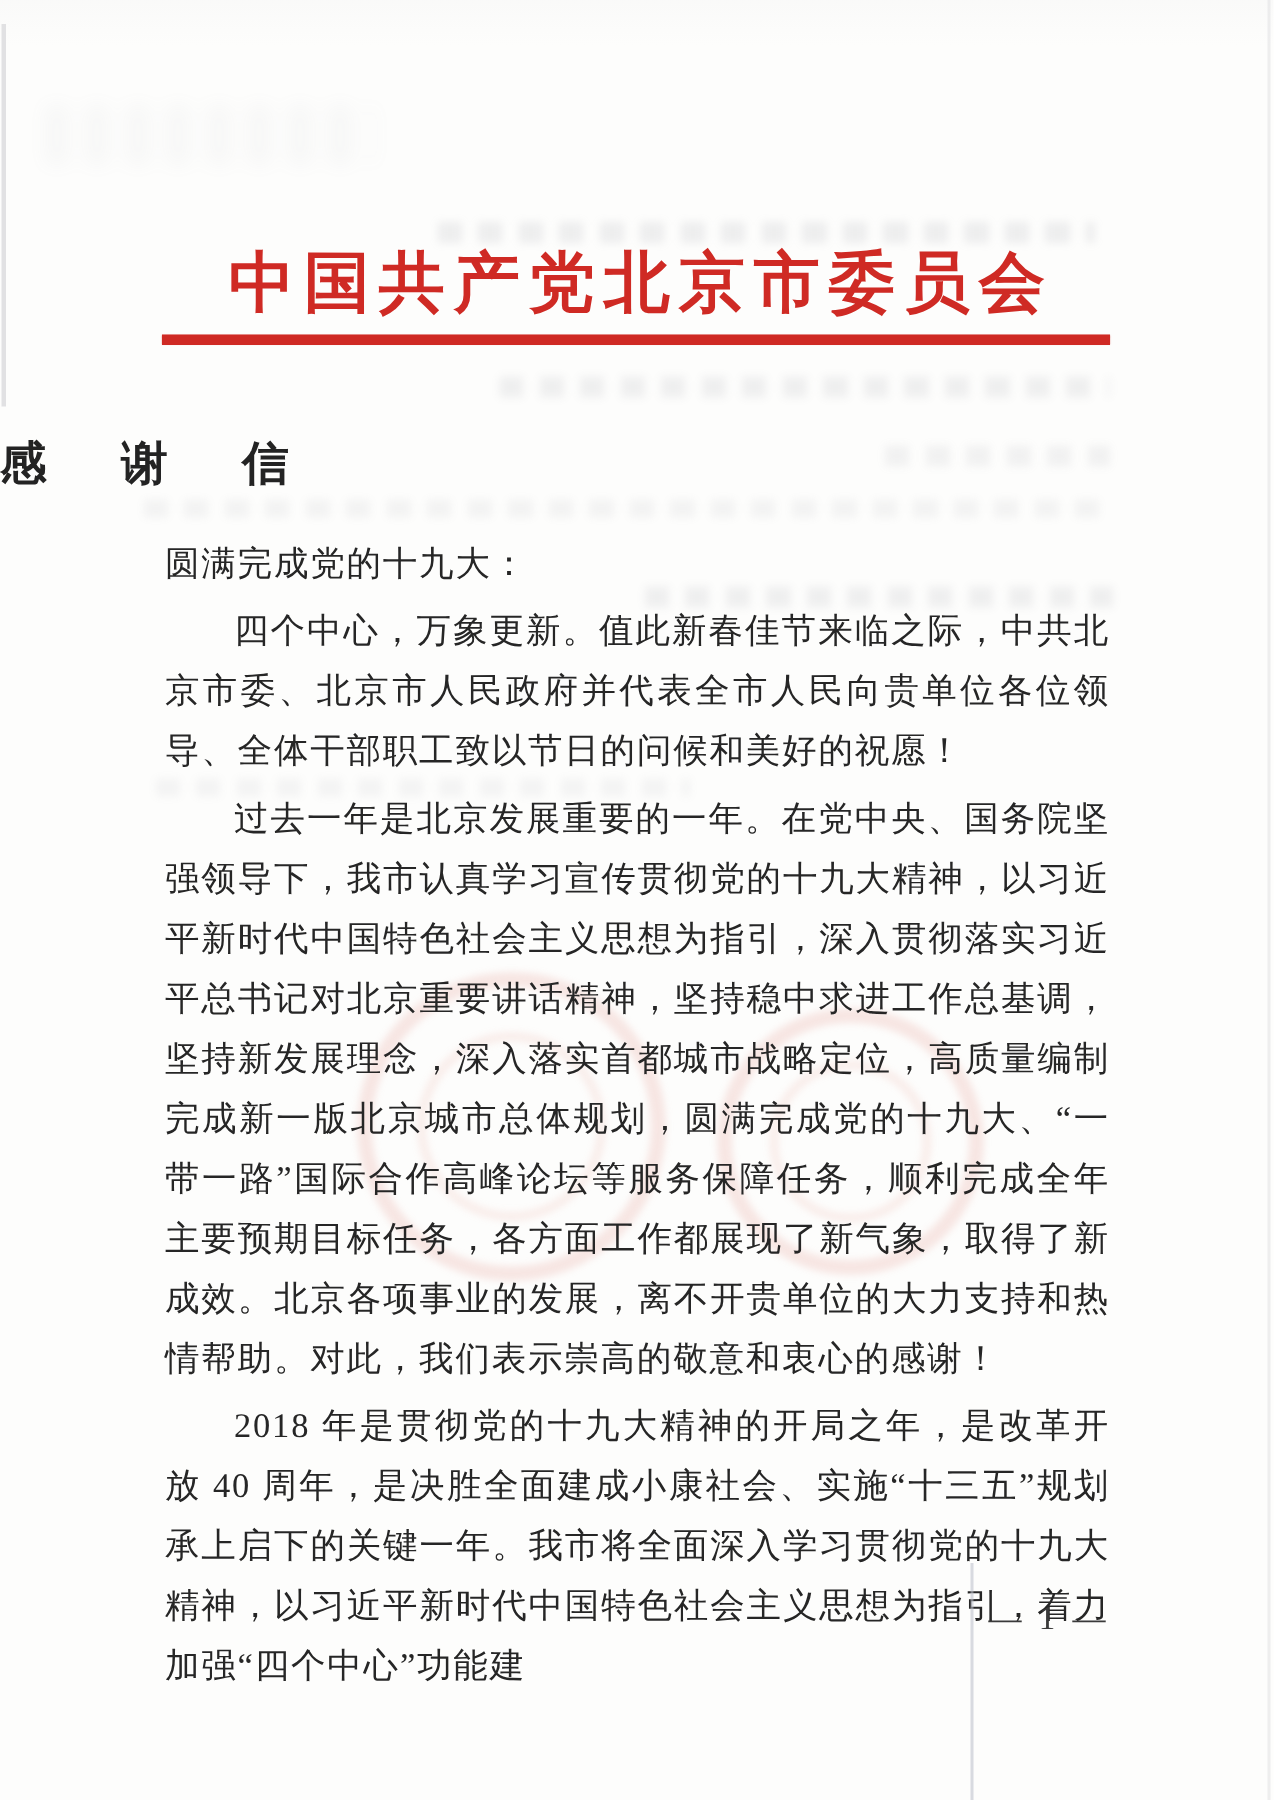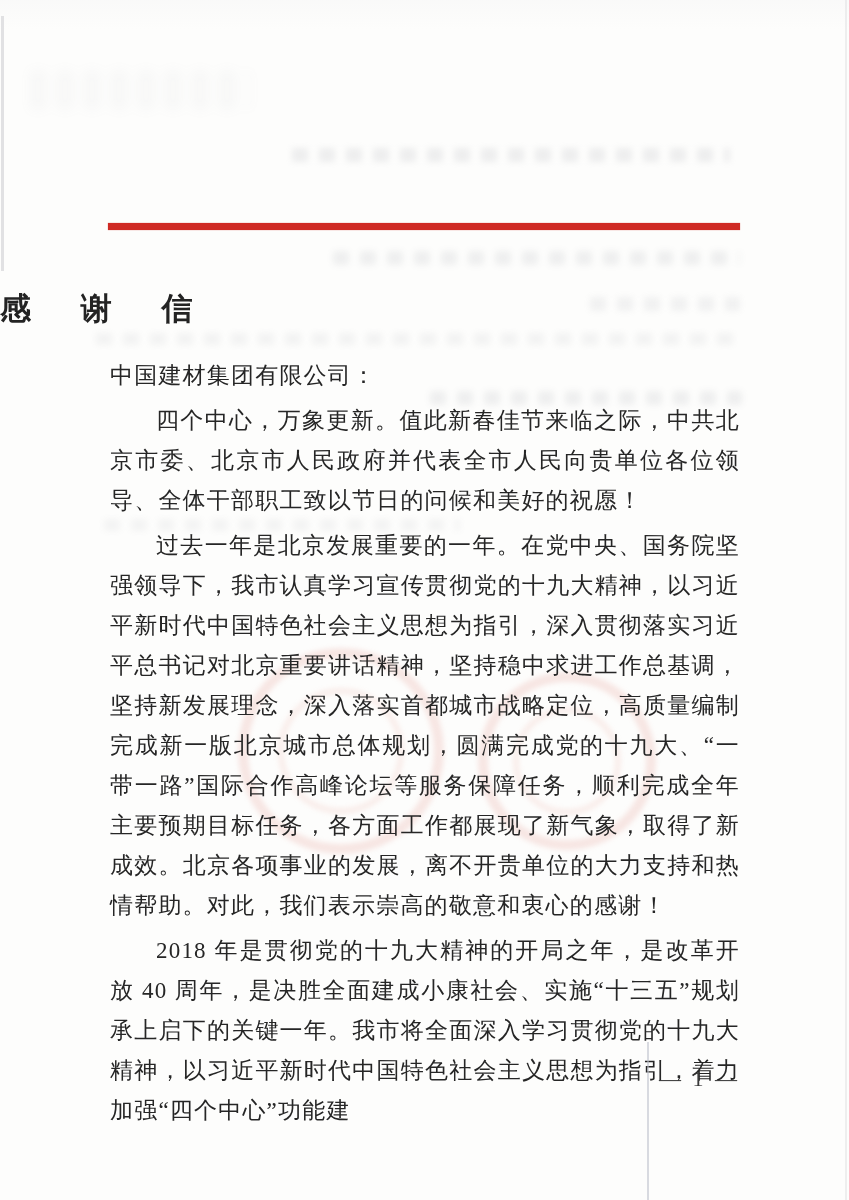--- a/index.html
+++ b/index.html
@@ -160,26 +160,27 @@
   <div class="ghost g7"></div>
   <div class="ghost g1"></div>
   <div class="ghost g2"></div>
   <div class="ghost g3"></div>
   <div class="ghost g4"></div>
   <div class="ghost g5"></div>
   <div class="ghost g6"></div>
   <div class="seal seal-a"></div>
   <div class="seal seal-b"></div>
 
+  <div class="letterhead">中国共产党北京市委员会</div>
   <div class="red-rule"></div>
 
   <div class="letter-title">感 谢 信</div>
 
   <div class="letter-body">
-    <p class="salutation">中国建材集团有限公司：</p>
+    <p class="salutation">圆满完成党的十九大：</p>
     <p class="para">四个中心，万象更新。值此新春佳节来临之际，中共北京市委、北京市人民政府并代表全市人民向贵单位各位领导、全体干部职工致以节日的问候和美好的祝愿！</p>
     <p class="para">过去一年是北京发展重要的一年。在党中央、国务院坚强领导下，我市认真学习宣传贯彻党的十九大精神，以习近平新时代中国特色社会主义思想为指引，深入贯彻落实习近平总书记对北京重要讲话精神，坚持稳中求进工作总基调，坚持新发展理念，深入落实首都城市战略定位，高质量编制完成新一版北京城市总体规划，圆满完成党的十九大、“一带一路”国际合作高峰论坛等服务保障任务，顺利完成全年主要预期目标任务，各方面工作都展现了新气象，取得了新成效。北京各项事业的发展，离不开贵单位的大力支持和热情帮助。对此，我们表示崇高的敬意和衷心的感谢！</p>
     <p class="para">2018 年是贯彻党的十九大精神的开局之年，是改革开放 40 周年，是决胜全面建成小康社会、实施“十三五”规划承上启下的关键一年。我市将全面深入学习贯彻党的十九大精神，以习近平新时代中国特色社会主义思想为指引，着力加强“四个中心”功能建</p>
   </div>
 
   <div class="page-number">— 1 —</div>
 
   <div class="edge-left"></div>
   <div class="edge-right"></div>
   <div class="crease-bottom"></div>

